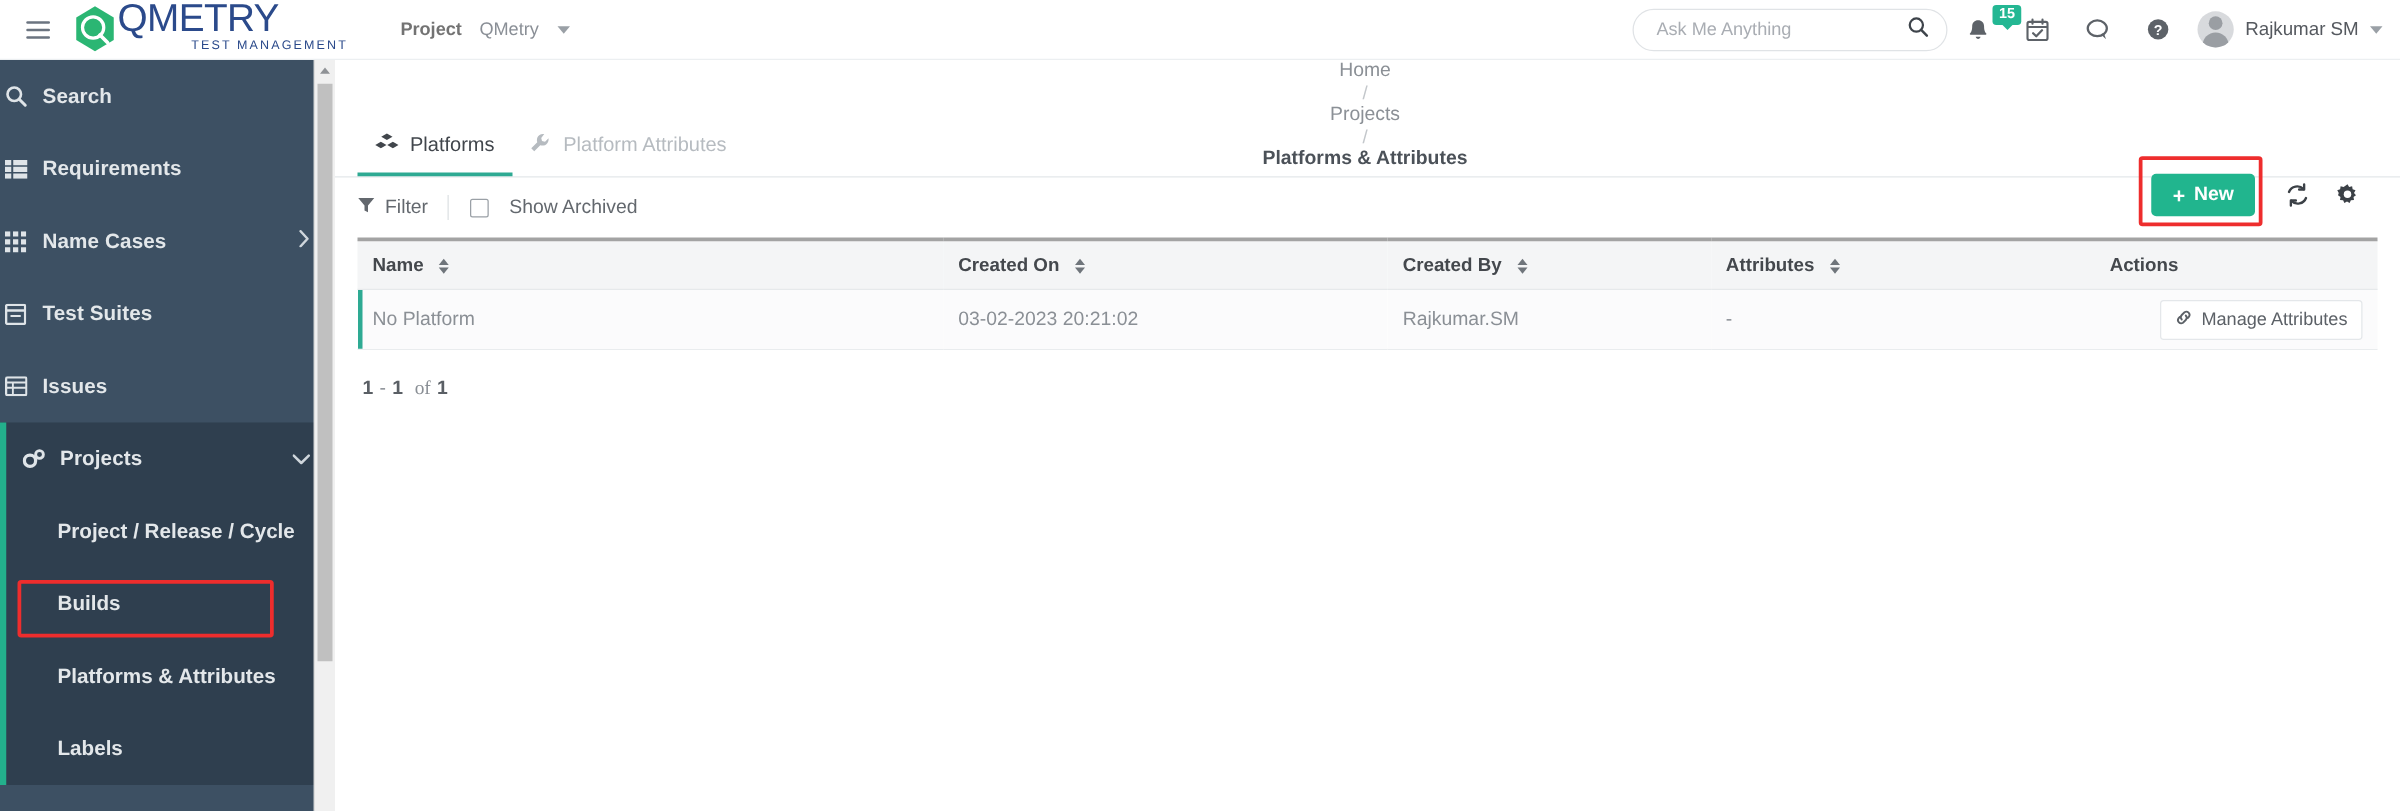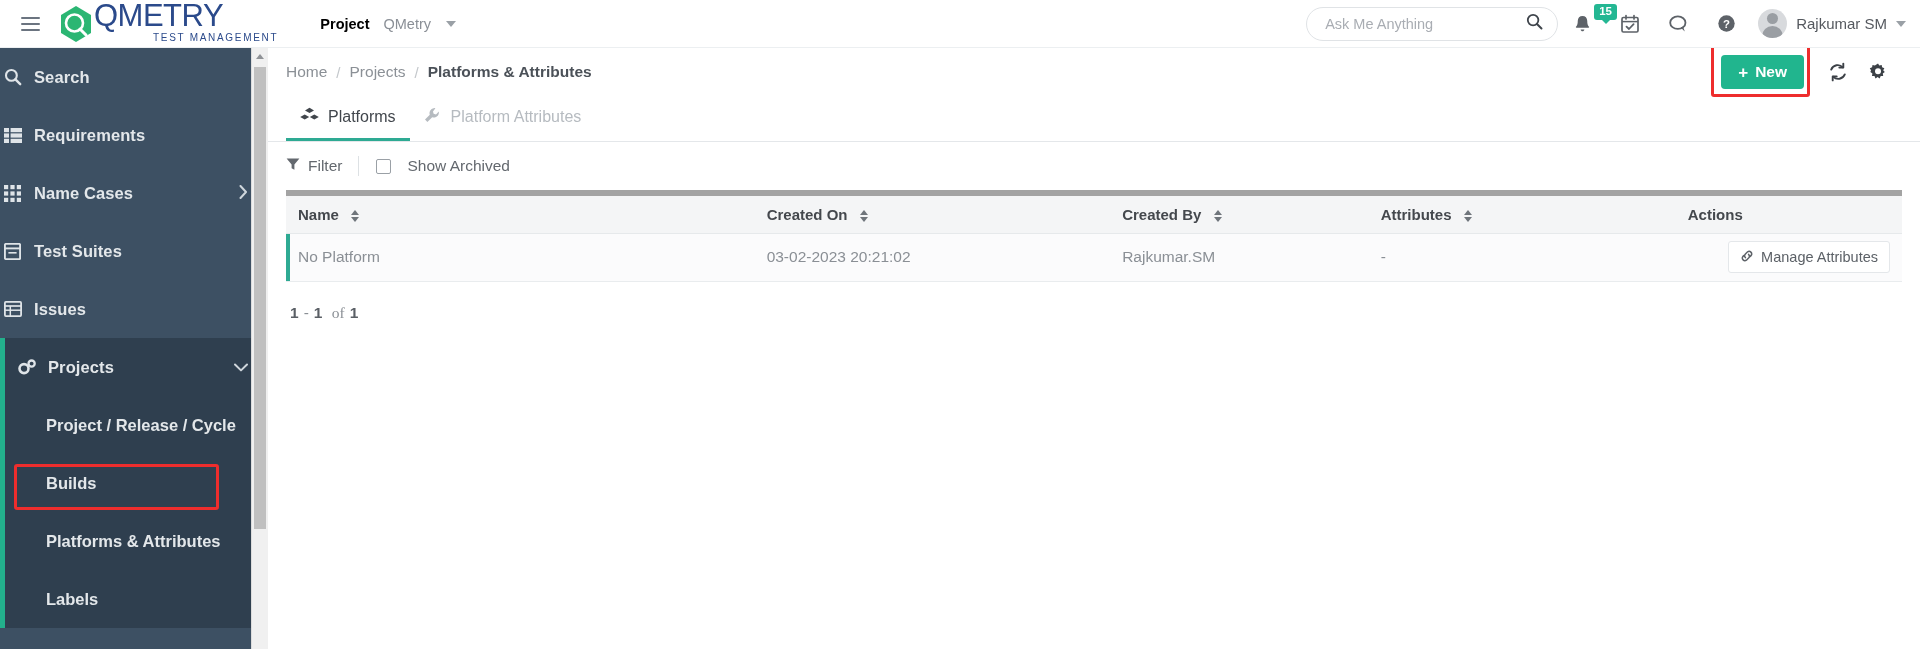--- a/index.html
+++ b/index.html
@@ -27,21 +27,21 @@
   .hamburger span { display: block; width: 19px; height: 2px; background: #6b7480; border-radius: 1px; }
 
   .brand { display: flex; align-items: flex-start; gap: 0px; padding-right: 20px; cursor: pointer; }
   .brand-mark { margin-top: 4px; }
   .brand-text { display: flex; flex-direction: column; margin-left: -2px; }
   .brand-word { font-size: 31px; font-weight: 400; color: #2b4a8b; letter-spacing: -0.5px; line-height: 31px;
                 font-family: "Liberation Sans", sans-serif; position: relative; }
   .brand-sub { font-size: 10px; color: #2b4a8b; letter-spacing: 1.7px; margin-top: 1px; margin-left: 59px; }
 
   .proj-group { display: flex; align-items: center; gap: 14px; margin-left: 22px; }
-  .proj-label { font-size: 14.5px; color: #000000; font-weight: bold; cursor: default; }
+  .proj-label { font-size: 14.5px; color: #737373; font-weight: bold; cursor: default; }
   .proj-value { font-size: 14.5px; color: #8a8f96; cursor: pointer; }
   .chev-down { width: 0; height: 0; border-left: 5px solid transparent; border-right: 5px solid transparent;
                border-top: 6px solid #9aa0a6; margin-left: 1px; cursor: pointer; }
 
   .topbar-right { margin-left: auto; display: flex; align-items: center; gap: 0px; padding-right: 14px; }
 
   .ama {
     width: 252px; height: 34px; border: 1px solid #e0e3e6; border-radius: 18px;
     display: flex; align-items: center; padding: 0 14px 0 18px; background: #fff;
   }
@@ -110,21 +110,21 @@
     position: absolute; top: 19px; left: 2px; right: 2px; height: 462px;
     background: #c0c0c0; border-radius: 0px; cursor: pointer;
   }
 
   
   .annot { position: absolute; border: 3px solid #ee2d2d; border-radius: 3px; pointer-events: none; z-index: 25; }
 
   
   .main { flex: 1; background: #ffffff; display: flex; flex-direction: column; min-width: 0; position: relative; }
 
-  .crumb-row { height: 48px; display: flex; align-items: center; padding: 0 22px 0 18px; }
+  .crumb-row { height: 48px; display: flex; align-items: center; padding: 0 22px 0 18px; flex-direction: column; }
   .crumb { font-size: 15.5px; color: #8b9096; cursor: pointer; }
   .crumb.active { color: #4b5158; font-weight: bold; cursor: default; }
   .crumb-sep { color: #c3c7cb; font-size: 15px; margin: 0 9px; }
   .crumb-actions { margin-left: auto; display: flex; align-items: center; gap: 0px; position: relative; }
   .btn-new {
     background: #21b58e; color: #ffffff; border: none; border-radius: 4px;
     height: 34px; padding: 0 17px; font-size: 15.5px; font-weight: bold; cursor: pointer;
     display: flex; align-items: center; gap: 7px; font-family: "Liberation Sans", sans-serif;
   }
   .btn-new .plus { font-size: 17px; font-weight: bold; line-height: 1; }
@@ -140,21 +140,21 @@
 
   .toolbar { height: 48px; display: flex; align-items: center; padding: 0 18px; gap: 0; }
   .filter-btn { display: flex; align-items: center; gap: 8px; font-size: 15.5px; color: #63686e; cursor: pointer; padding-right: 16px; }
   .tb-div { width: 1px; height: 20px; background: #dde1e4; }
   .chk-wrap { display: flex; align-items: center; gap: 16px; padding-left: 17px; cursor: pointer; }
   .chk { width: 15px; height: 15px; border: 1.5px solid #9aa0a6; border-radius: 2px; background: #fff; }
   .chk-label { font-size: 15.5px; color: #63686e; }
 
   table { width: calc(100% - 36px); margin: 0 18px; border-collapse: collapse; table-layout: fixed; }
   thead th {
-    background: #f4f5f6; border-top: 6px solid #a3a3a3; border-bottom: 1px solid #e6e9eb;
+    background: #f4f5f6; border-top: 3px solid #a3a3a3; border-bottom: 1px solid #e6e9eb;
     text-align: left; font-size: 15px; color: #44484d; font-weight: bold;
     height: 40px; padding: 0 12px; white-space: nowrap;
   }
   thead th .sorter { display: inline-flex; flex-direction: column; gap: 2px; margin-left: 8px; vertical-align: middle; }
   .sorter i { width: 0; height: 0; border-left: 4px solid transparent; border-right: 4px solid transparent; display: block; }
   .sorter i.up { border-bottom: 5px solid #6f757b; }
   .sorter i.dn { border-top: 5px solid #6f757b; }
   tbody td {
     height: 48px; padding: 0 12px; font-size: 15.5px; color: #8a8f95;
     border-bottom: 1px solid #e9ecee; background: #fbfbfc; position: relative;

